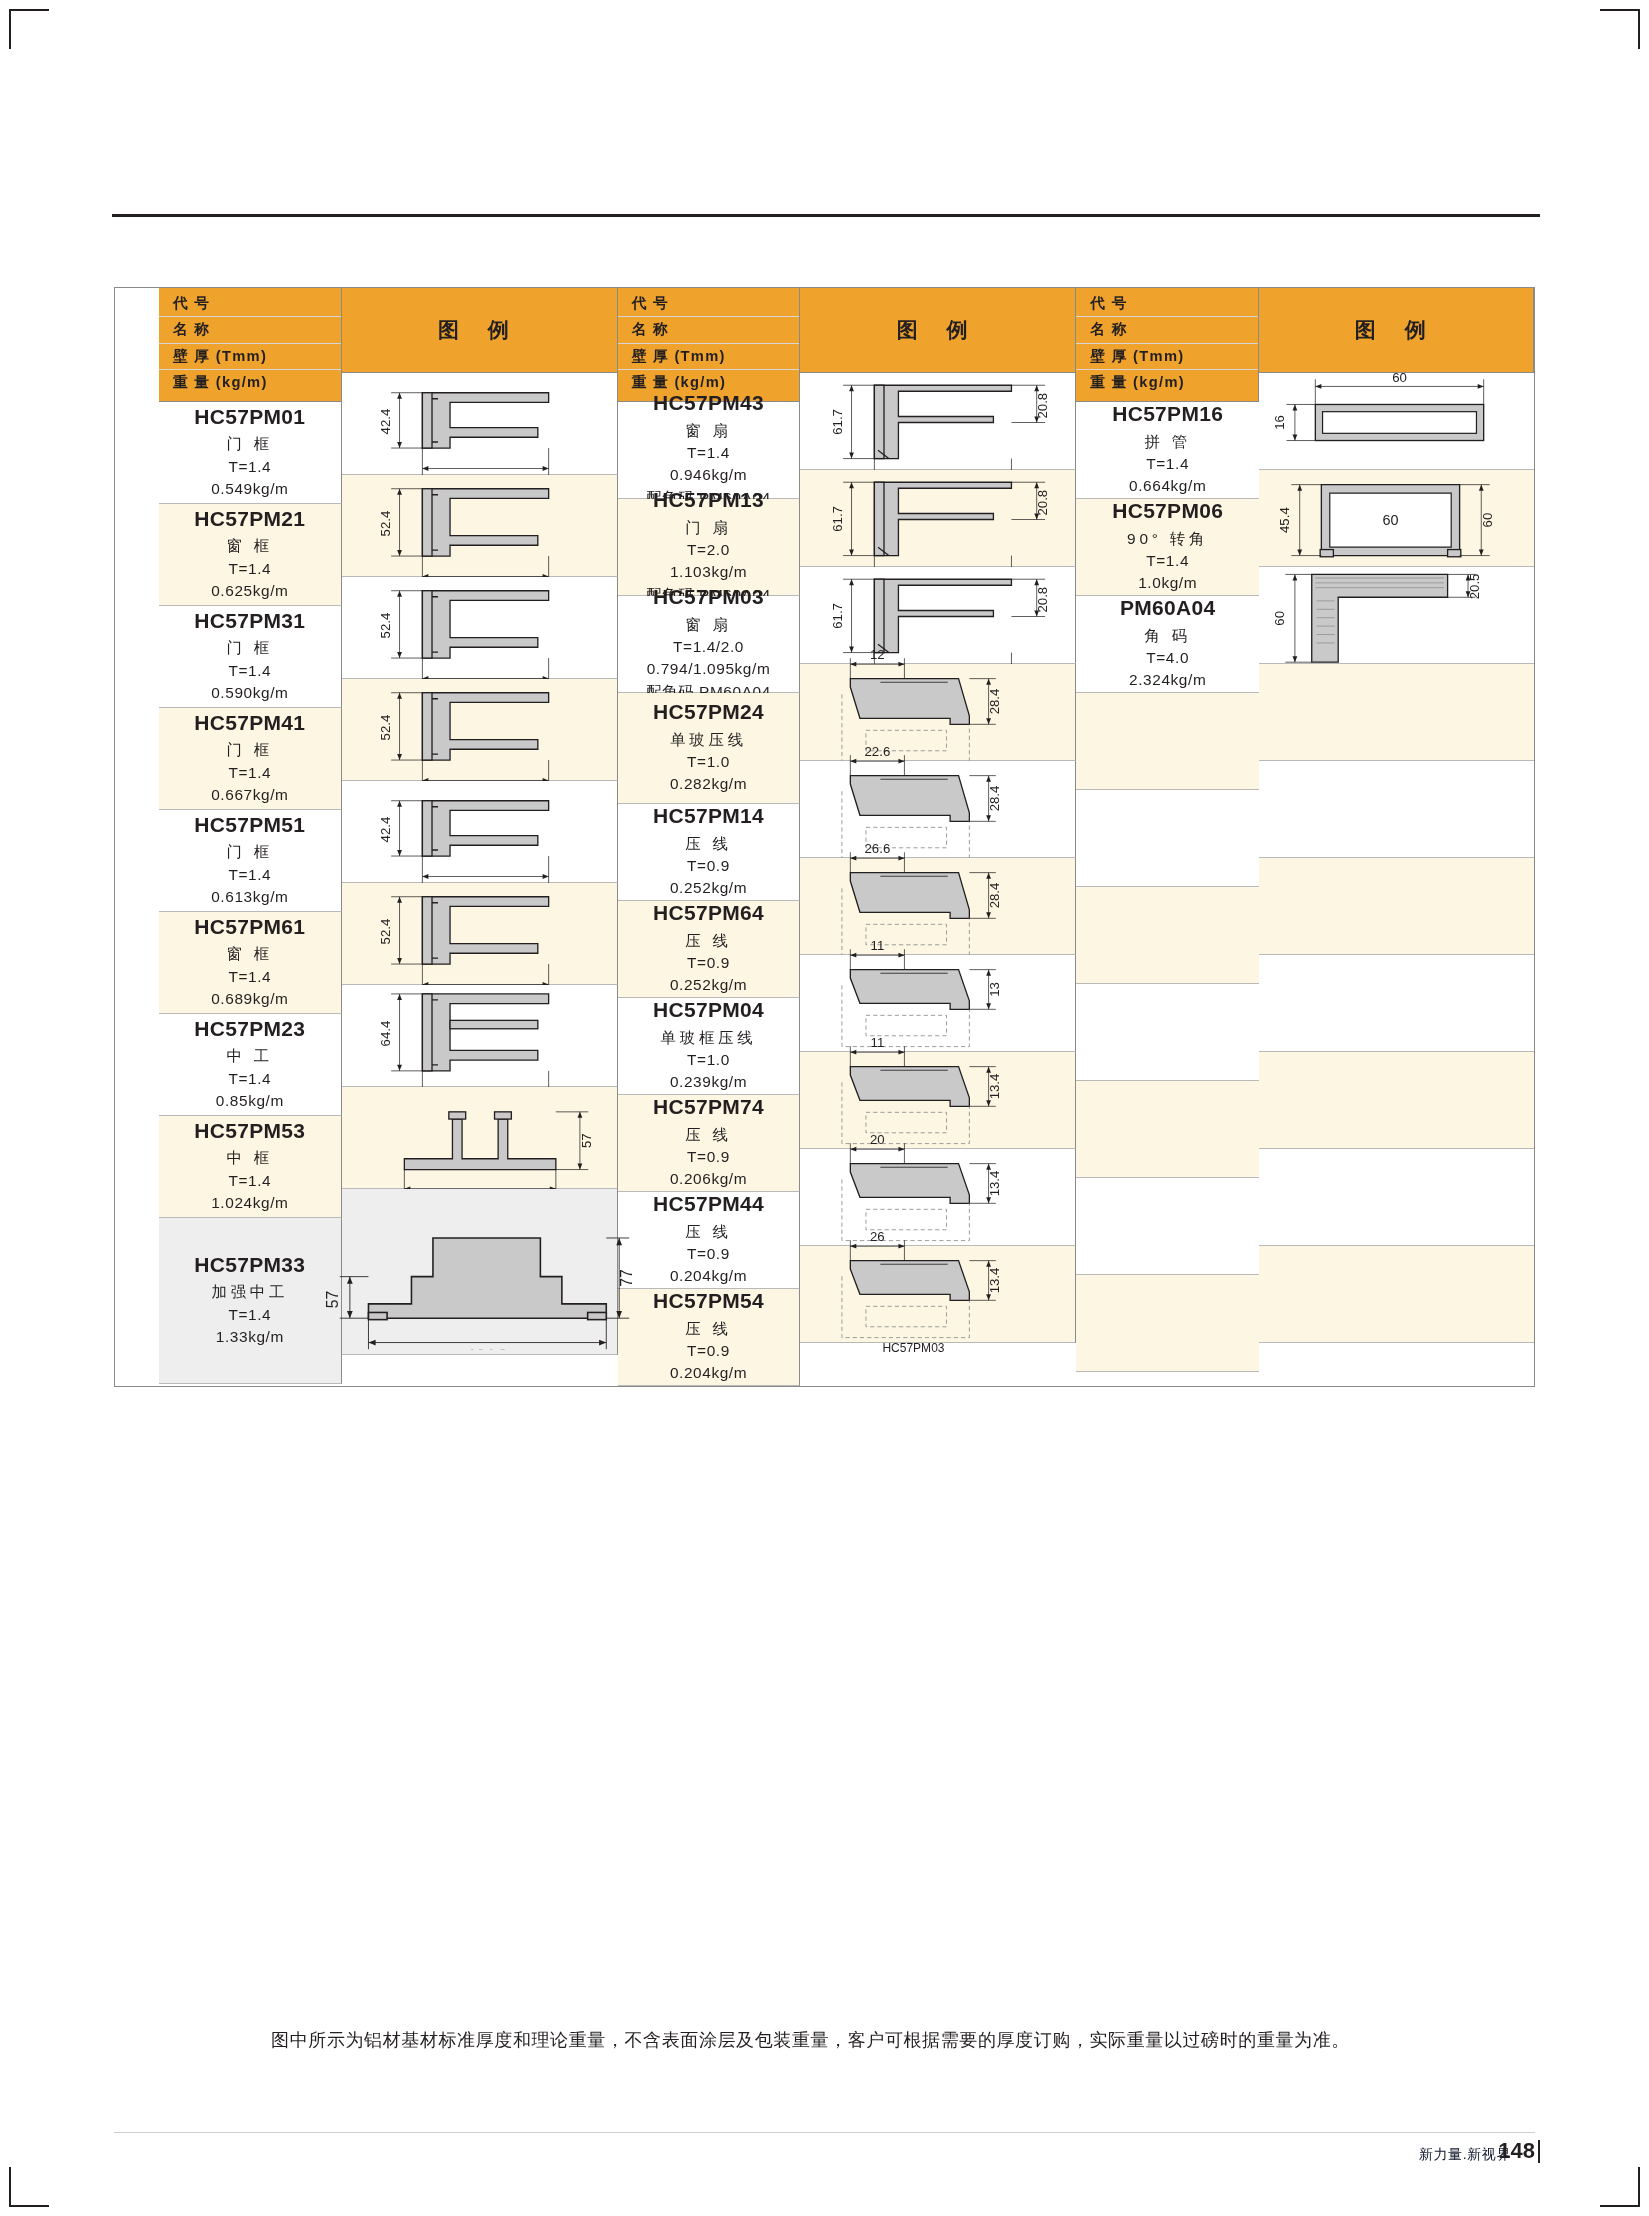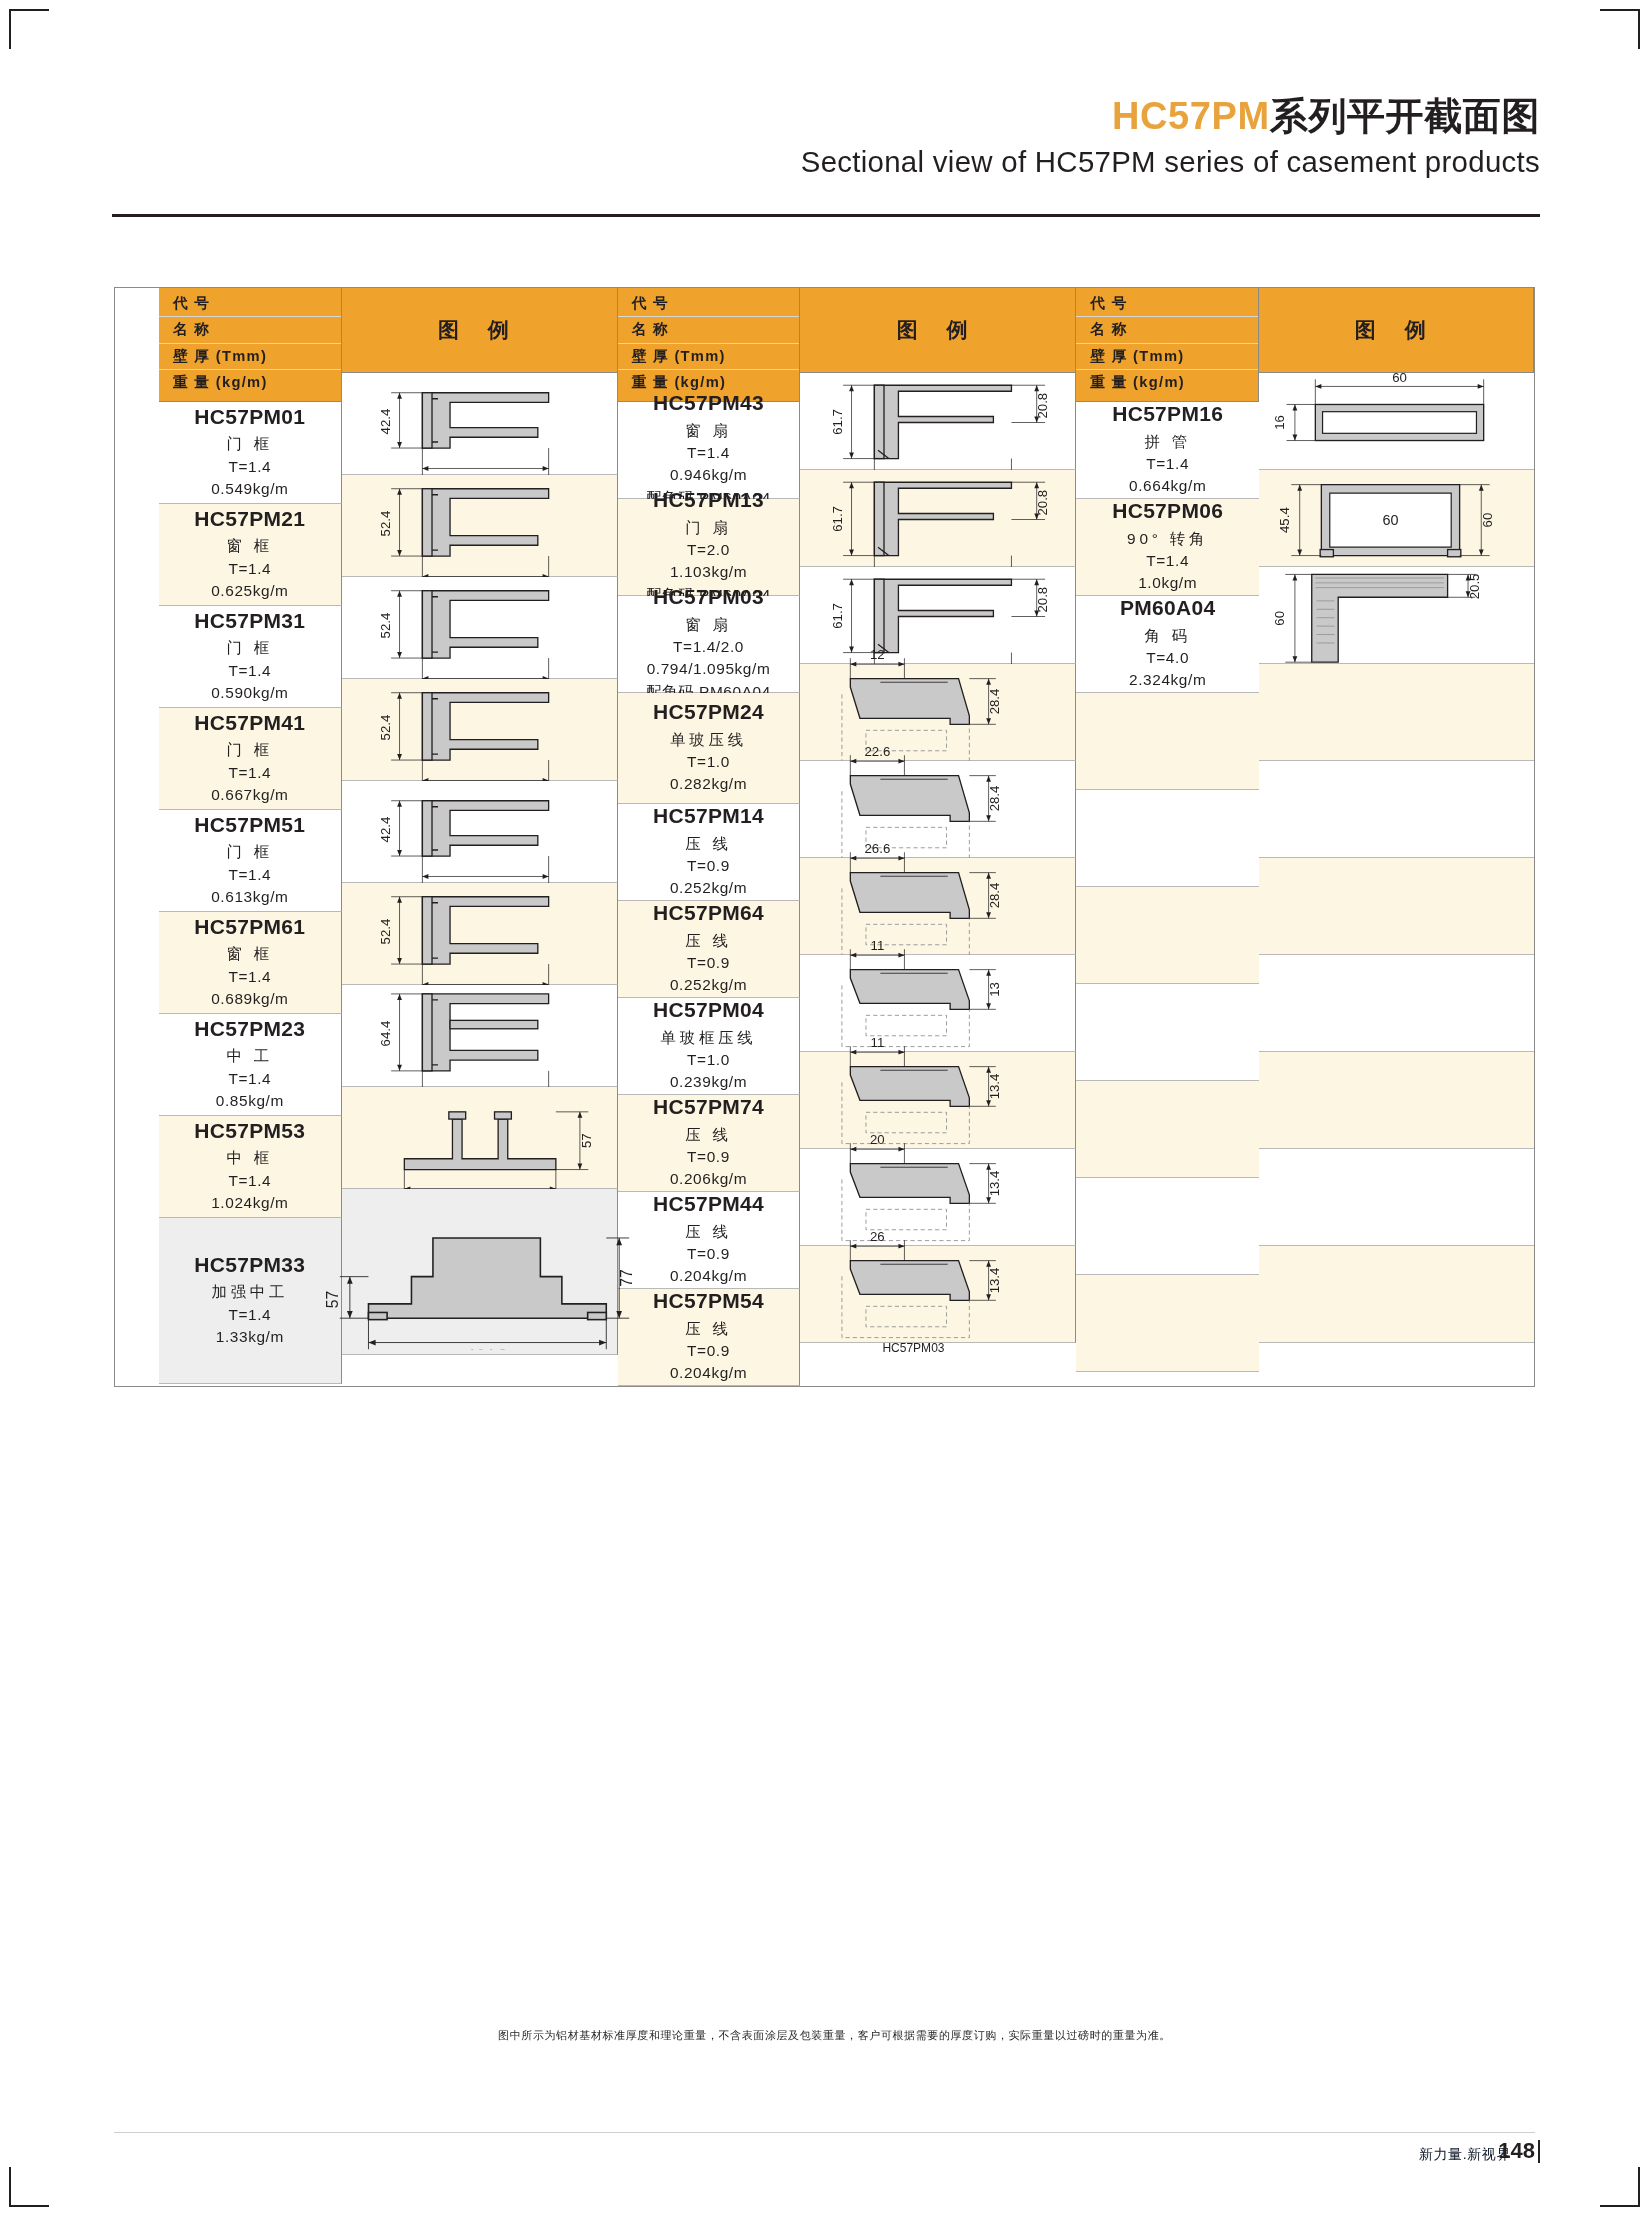--- a/index.html
+++ b/index.html
@@ -92,22 +92,22 @@
   .code-sub.cn { letter-spacing:3.8px; }
 
   .last-col { }
   .last-col .cell-code, .last-col .cell-fig { border-right:none; }
 
   
   .fig-svg { display:block; }
 
   
   .footnote {
-    position:absolute; left:124px; top:2028px; width:1421px;
-    text-align:center; font-size:11px; letter-spacing:0.6px; color:#231f20;
+    position:absolute; left:100px; top:2028px; width:1421px;
+    text-align:center; font-size:18px; letter-spacing:0.6px; color:#231f20;
   }
   .footer-rule {
     position:absolute; left:114px; top:2132px; width:1421px; height:1.3px; background:#cfcfcf;
   }
   .footer-brand {
     position:absolute; right:138px; top:2146px; font-size:14px; color:#0f172a; letter-spacing:0.6px;
   }
   .footer-page {
     position:absolute; right:114px; top:2138px; font-size:22px; font-weight:bold; color:#231f20;
   }
@@ -122,24 +122,20 @@
 
   <div class="crop h" style="left:9px;  top:9px;"></div>
   <div class="crop v" style="left:9px;  top:9px;"></div>
   <div class="crop h" style="right:9px; top:9px;"></div>
   <div class="crop v" style="right:9px; top:9px;"></div>
   <div class="crop h" style="left:9px;  bottom:9px;"></div>
   <div class="crop v" style="left:9px;  bottom:9px;"></div>
   <div class="crop h" style="right:9px; bottom:9px;"></div>
   <div class="crop v" style="right:9px; bottom:9px;"></div>
 
-  <div class="header">
-    <div class="title-cn"><span class="hl">HC57PM</span><span>系列平开截面图</span></div>
-    <div class="title-en">Sectional  view  of HC57PM series of casement products</div>
-  </div>
   <div class="header-rule"></div>
 
   <div class="table" id="table-root">
       <div class="col-group gw1">
         <div class="hdr-code">
       <div>代 号</div>
       <div>名 称</div>
       <div>壁 厚 (Tmm)</div>
       <div>重 量 (kg/m)</div>
     </div>

